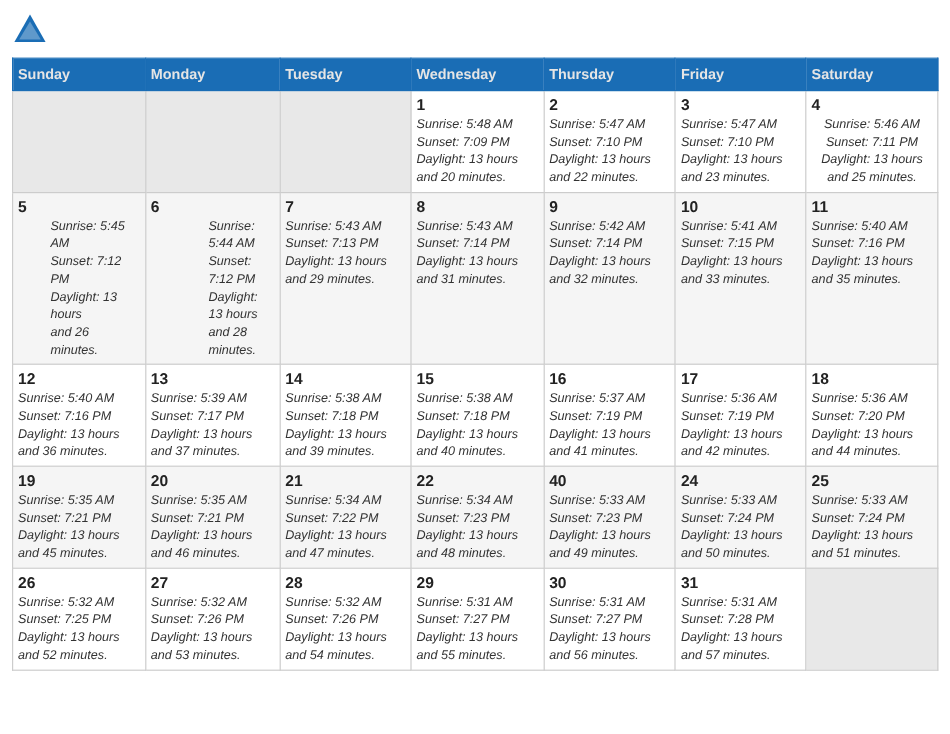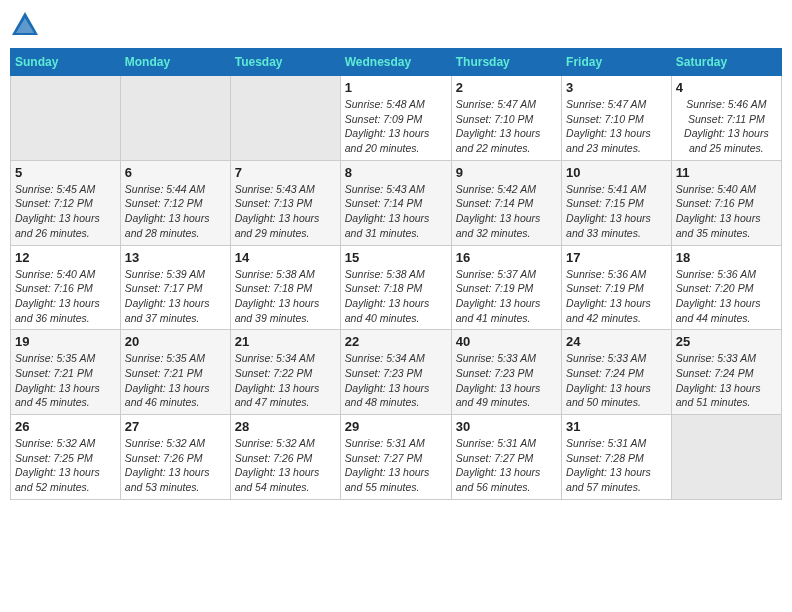--- a/index.html
+++ b/index.html
@@ -52,21 +52,21 @@
       font-size: 15px;
       color: #444;
     }
     table {
       width: 100%;
       border-collapse: collapse;
       font-size: 11px;
     }
     thead th {
       background: #1a6db5;
-      color: #5eead4;
+      color: #e5e5e5;
       padding: 6px 4px;
       text-align: left;
       font-size: 12px;
       font-weight: bold;
       border: 1px solid #1a6db5;
     }
     tbody td {
       border: 1px solid #ccc;
       vertical-align: top;
       padding: 4px;
@@ -157,28 +157,28 @@
           <div class="day-num">4</div>
           <div class="day-detail" style="white-space: pre-line; text-align: center;">Sunrise: 5:46 AM
 Sunset: 7:11 PM
 Daylight: 13 hours
 and 25 minutes.</div>
         </td>
       </tr>
       <tr>
         <td>
           <div class="day-num">5</div>
-          <div class="day-detail" style="white-space: pre-line;">Sunrise: 5:45 AM
+          <div class="day-detail" style="white-space: pre-line; margin-left: 27px;">Sunrise: 5:45 AM
 Sunset: 7:12 PM
 Daylight: 13 hours
 and 26 minutes.</div>
         </td>
         <td>
           <div class="day-num">6</div>
-          <div class="day-detail" style="white-space: pre-line;">Sunrise: 5:44 AM
+          <div class="day-detail" style="white-space: pre-line; margin-left: 48px;">Sunrise: 5:44 AM
 Sunset: 7:12 PM
 Daylight: 13 hours
 and 28 minutes.</div>
         </td>
         <td>
           <div class="day-num">7</div>
           <div class="day-detail" style="white-space: pre-line;">Sunrise: 5:43 AM
 Sunset: 7:13 PM
 Daylight: 13 hours
 and 29 minutes.</div>

